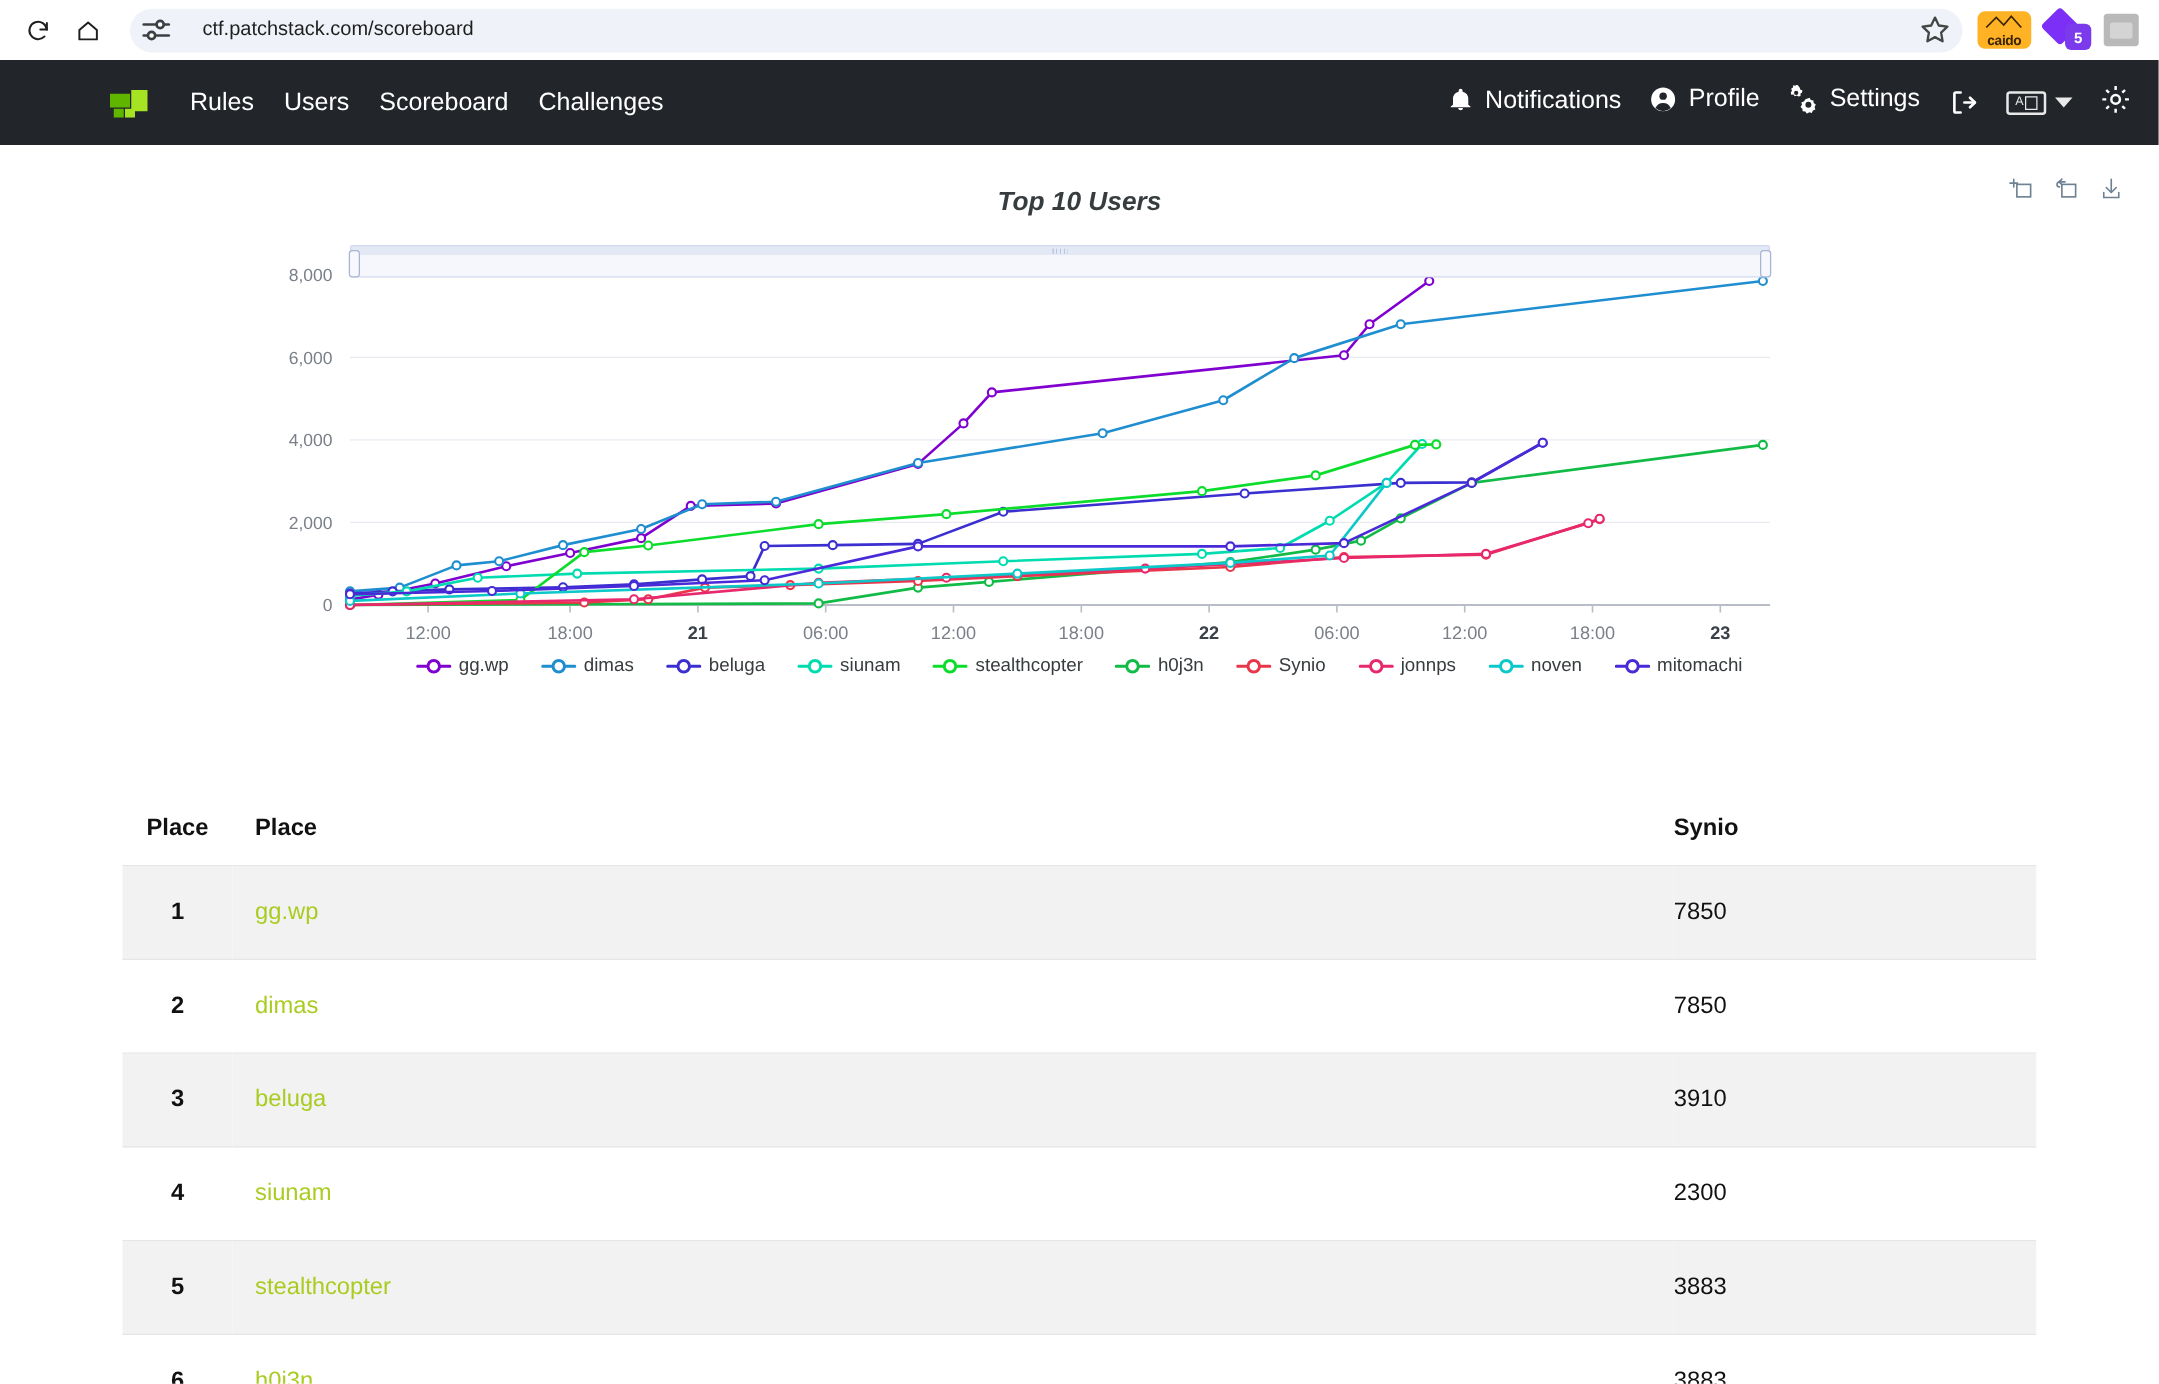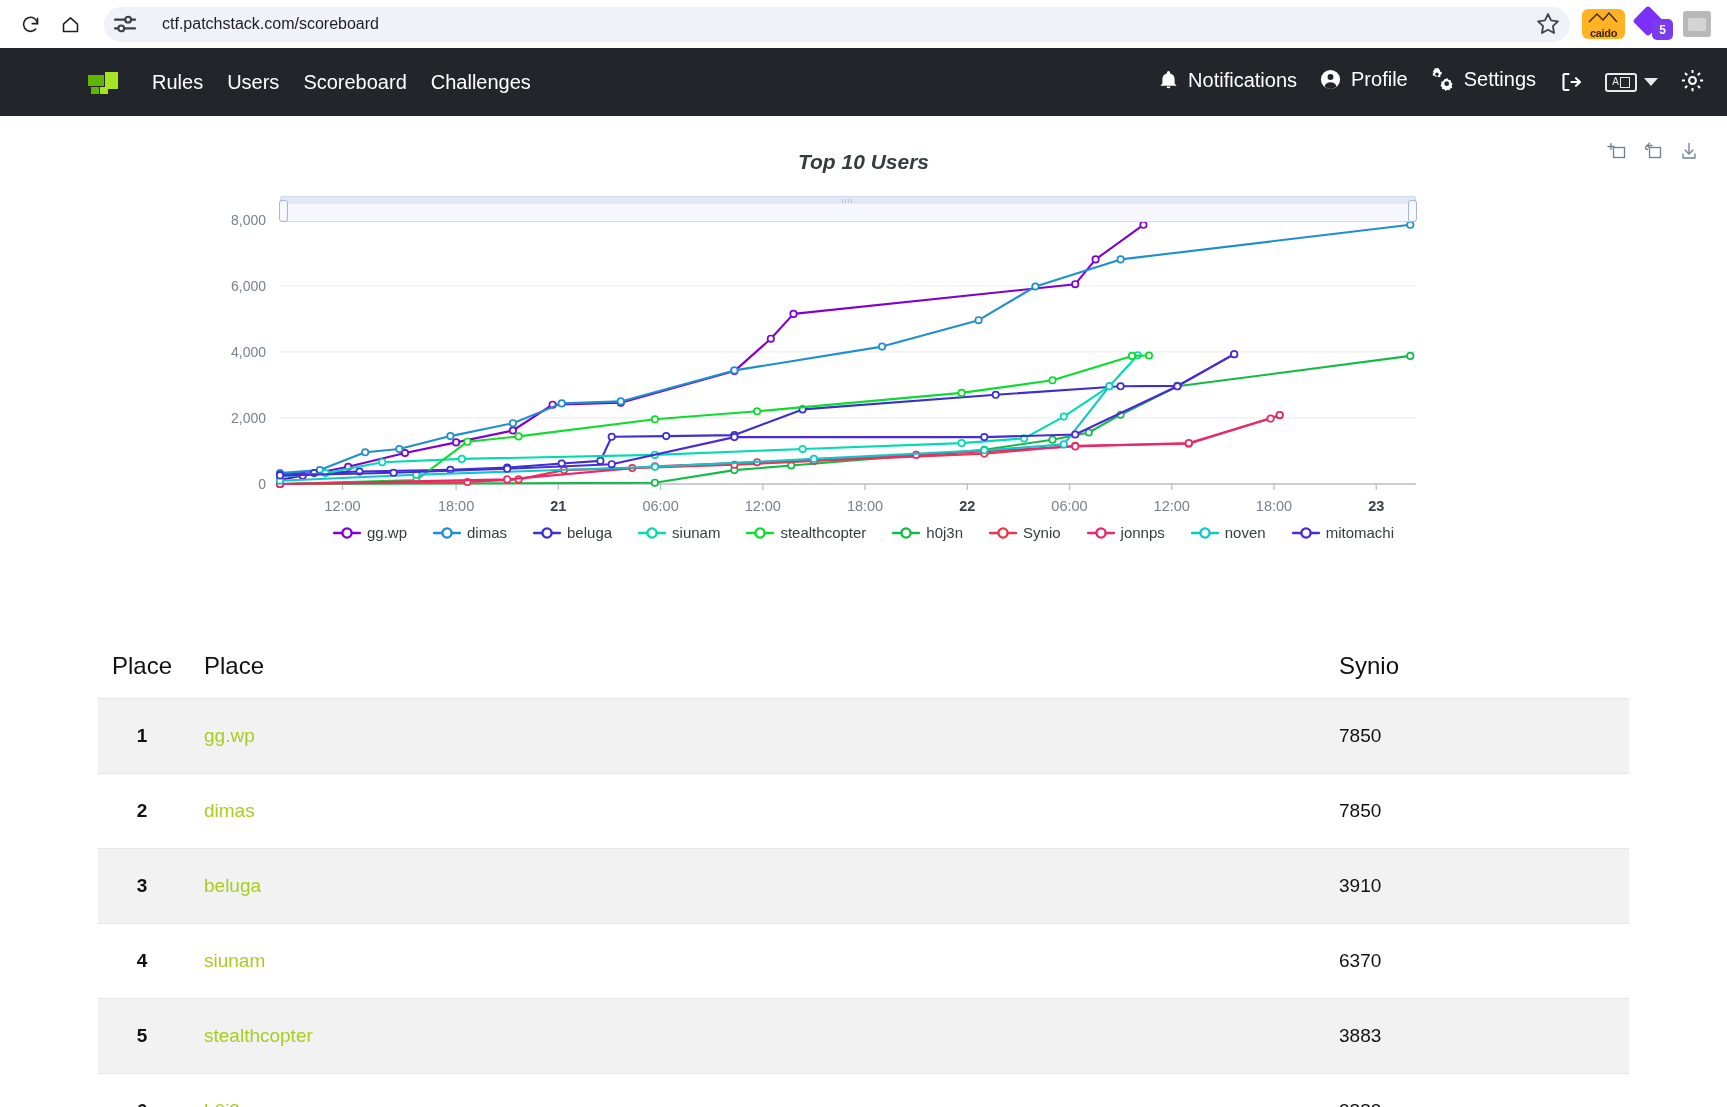--- a/index.html
+++ b/index.html
@@ -147,21 +147,21 @@
   .legend-item {
     display: flex; align-items: center; gap: 6px;
     margin: 0 13px; font-size: 15px; color: #373d3f; cursor: pointer;
   }
   .legend-marker { width: 28px; height: 16px; }
 
   
   .table-wrap { padding: 0 98px 0 98px; }
   table.board { width: 100%; border-collapse: collapse; }
   table.board th {
-    text-align: left; font-size: 24px; color: #111; font-weight: normal;
+    text-align: left; font-size: 19px; color: #111; font-weight: bold;
     padding: 16px 0 18px 0;
   }
   table.board th.place-col { width: 88px; text-align: center; padding-left: 0; }
   table.board th.user-col  { padding-left: 18px; }
   table.board th.score-col { text-align: left; width: 290px; padding-left: 0px; }
   table.board td {
     font-size: 19px; color: #111; padding: 26px 0; border-top: 1px solid #e6e6e6;
   }
   table.board td.place { text-align: center; font-weight: bold; width: 88px; }
   table.board td.user  { padding-left: 18px; }
@@ -598,21 +598,21 @@
             <td class="score">7850</td>
           </tr>
           <tr class="odd">
             <td class="place">3</td>
             <td class="user"><a href="#">beluga</a></td>
             <td class="score">3910</td>
           </tr>
           <tr class="">
             <td class="place">4</td>
             <td class="user"><a href="#">siunam</a></td>
-            <td class="score">6370</td>
+            <td class="score">2300</td>
           </tr>
           <tr class="odd">
             <td class="place">5</td>
             <td class="user"><a href="#">stealthcopter</a></td>
             <td class="score">3883</td>
           </tr>
           <tr class="">
             <td class="place">6</td>
             <td class="user"><a href="#">h0j3n</a></td>
             <td class="score">3883</td>

